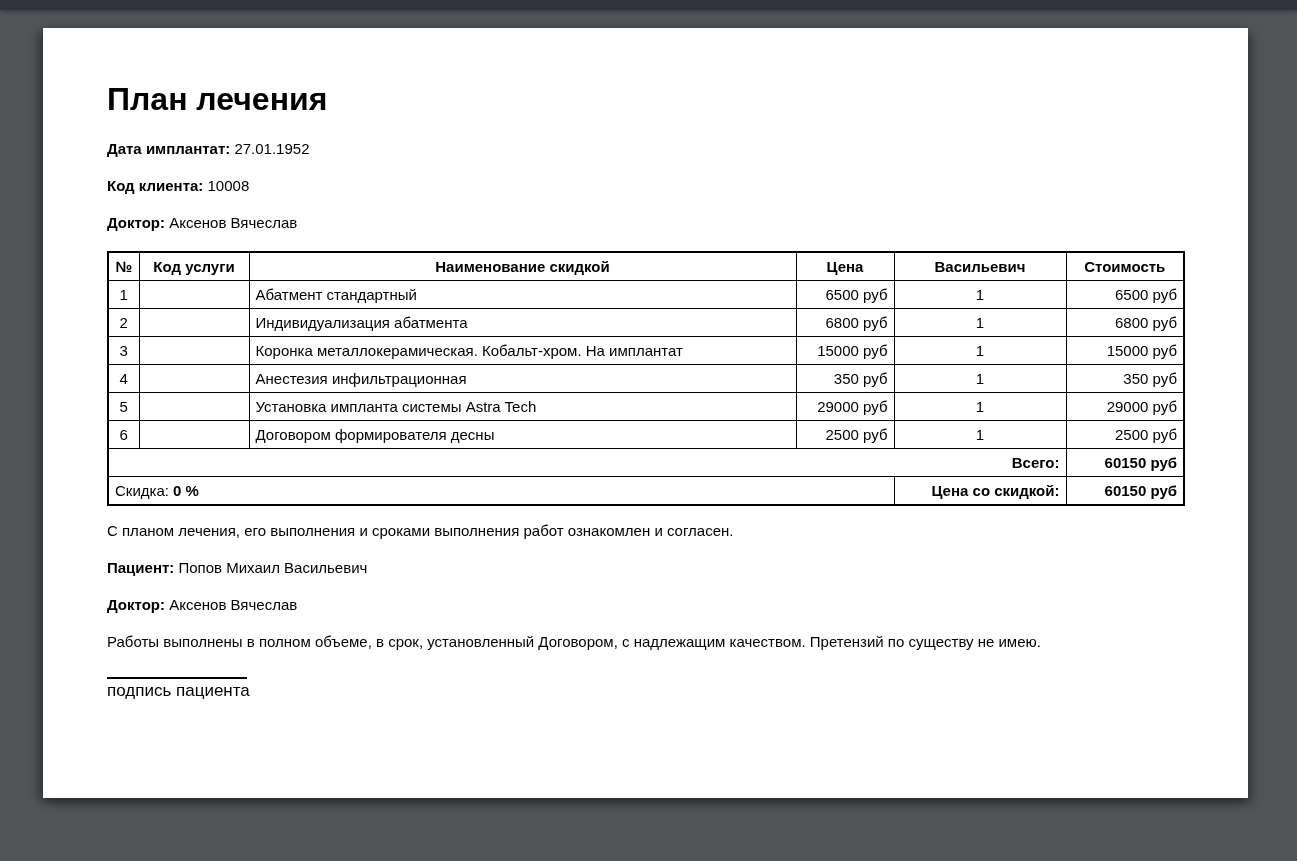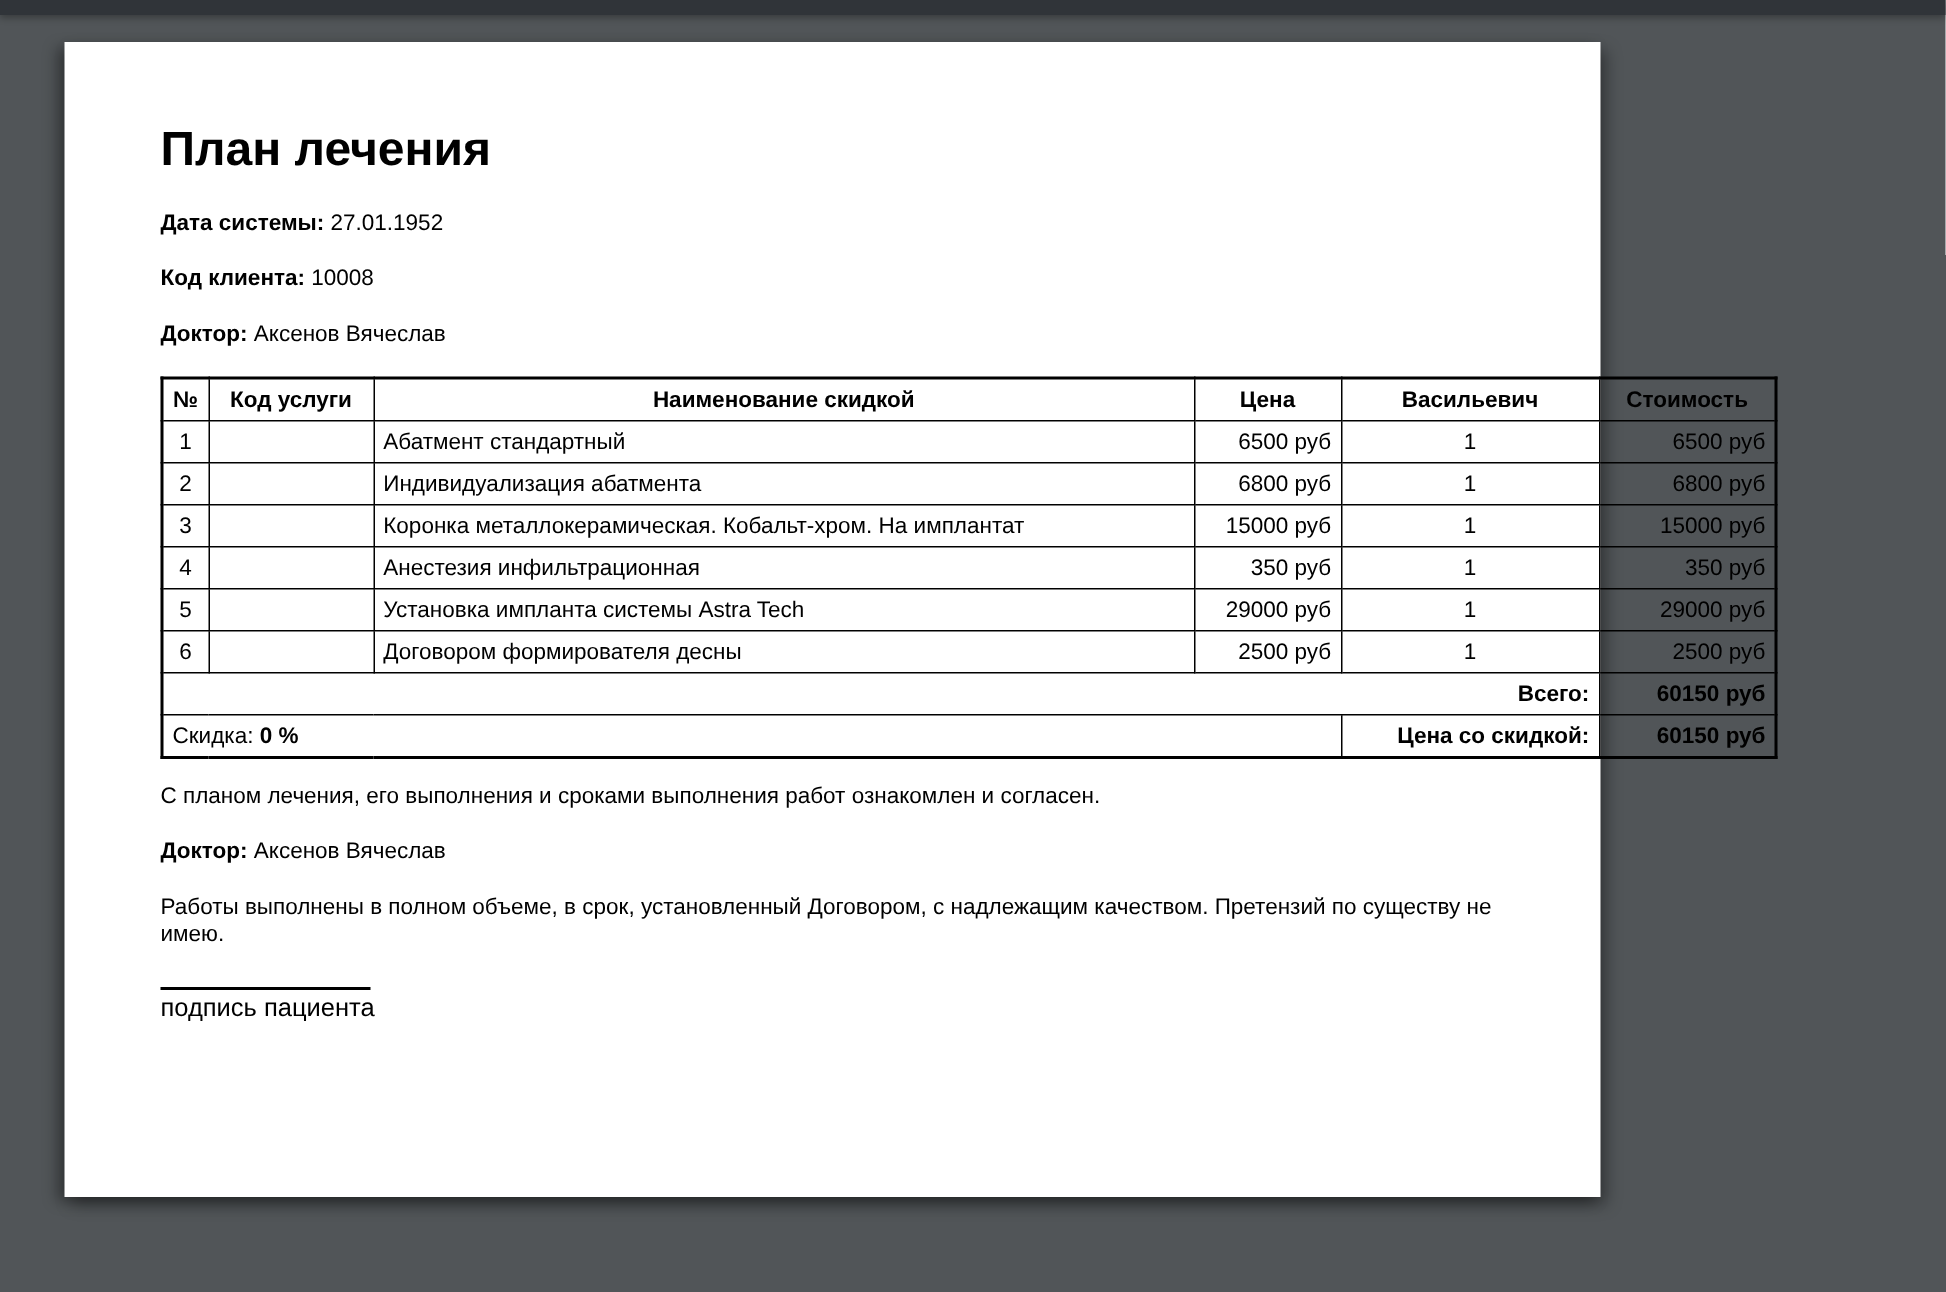--- a/index.html
+++ b/index.html
@@ -16,21 +16,21 @@
     background:var(--background);
     font-family:"Liberation Sans","DejaVu Sans",sans-serif;
     color:var(--text);
   }
   .topbar{
     position:absolute;left:0;top:0;width:100%;height:10px;
     background:var(--topbar);
     box-shadow:0 2px 5px rgba(0,0,0,0.30);
   }
   .page{
-    position:absolute;left:43px;top:28px;width:1024px;height:770px;
+    position:absolute;left:43px;top:28px;width:1205px;height:770px;
     background:var(--page);
     box-shadow:-5px 3px 9px rgba(0,0,0,0.35),4px 5px 10px rgba(0,0,0,0.35);
   }
   .content{padding:54px 50px 0 64px;}
   h1.doc-title{
     margin:0;font-size:32px;line-height:34px;font-weight:bold;letter-spacing:0;
   }
   .info-line{margin:19px 0;font-size:15px;line-height:18px;}
   .info-line:first-of-type{margin-top:24px;}
   .info-line b,.footer-line b{font-weight:bold;}
@@ -68,21 +68,21 @@
 <body>
 
 <div class="topbar"></div>
 
 <div class="page">
   <div class="content">
 
     <h1 class="doc-title">План лечения</h1>
 
     <p class="info-line">
-      <b>Дата системы:</b>
+      <b>Дата имплантат:</b>
       <span>27.01.1952</span>
     </p>
     <p class="info-line">
       <b>Код клиента:</b>
       <span>10008</span>
     </p>
     <p class="info-line">
       <b>Доктор:</b>
       <span>Аксенов Вячеслав</span>
     </p>
@@ -163,20 +163,24 @@
           <td class="discount-cell" colspan="4"><span>Скидка:</span> <b>0 %</b></td>
           <td class="total-label">Цена со скидкой:</td>
           <td class="total-value">60150 руб</td>
         </tr>
       </tbody>
     </table>
 
     <p class="footer-line agreement">С планом лечения, его выполнения и сроками выполнения работ ознакомлен и согласен.</p>
 
     <p class="footer-line">
+      <b>Пациент:</b>
+      <span>Попов Михаил Васильевич</span>
+    </p>
+    <p class="footer-line">
       <b>Доктор:</b>
       <span>Аксенов Вячеслав</span>
     </p>
 
     <p class="footer-line completion">Работы выполнены в полном объеме, в срок, установленный Договором, с надлежащим качеством. Претензий по существу не имею.</p>
 
     <div class="signature-block">
       <div class="signature-line"></div>
       <div class="signature-caption">подпись пациента</div>
     </div>

